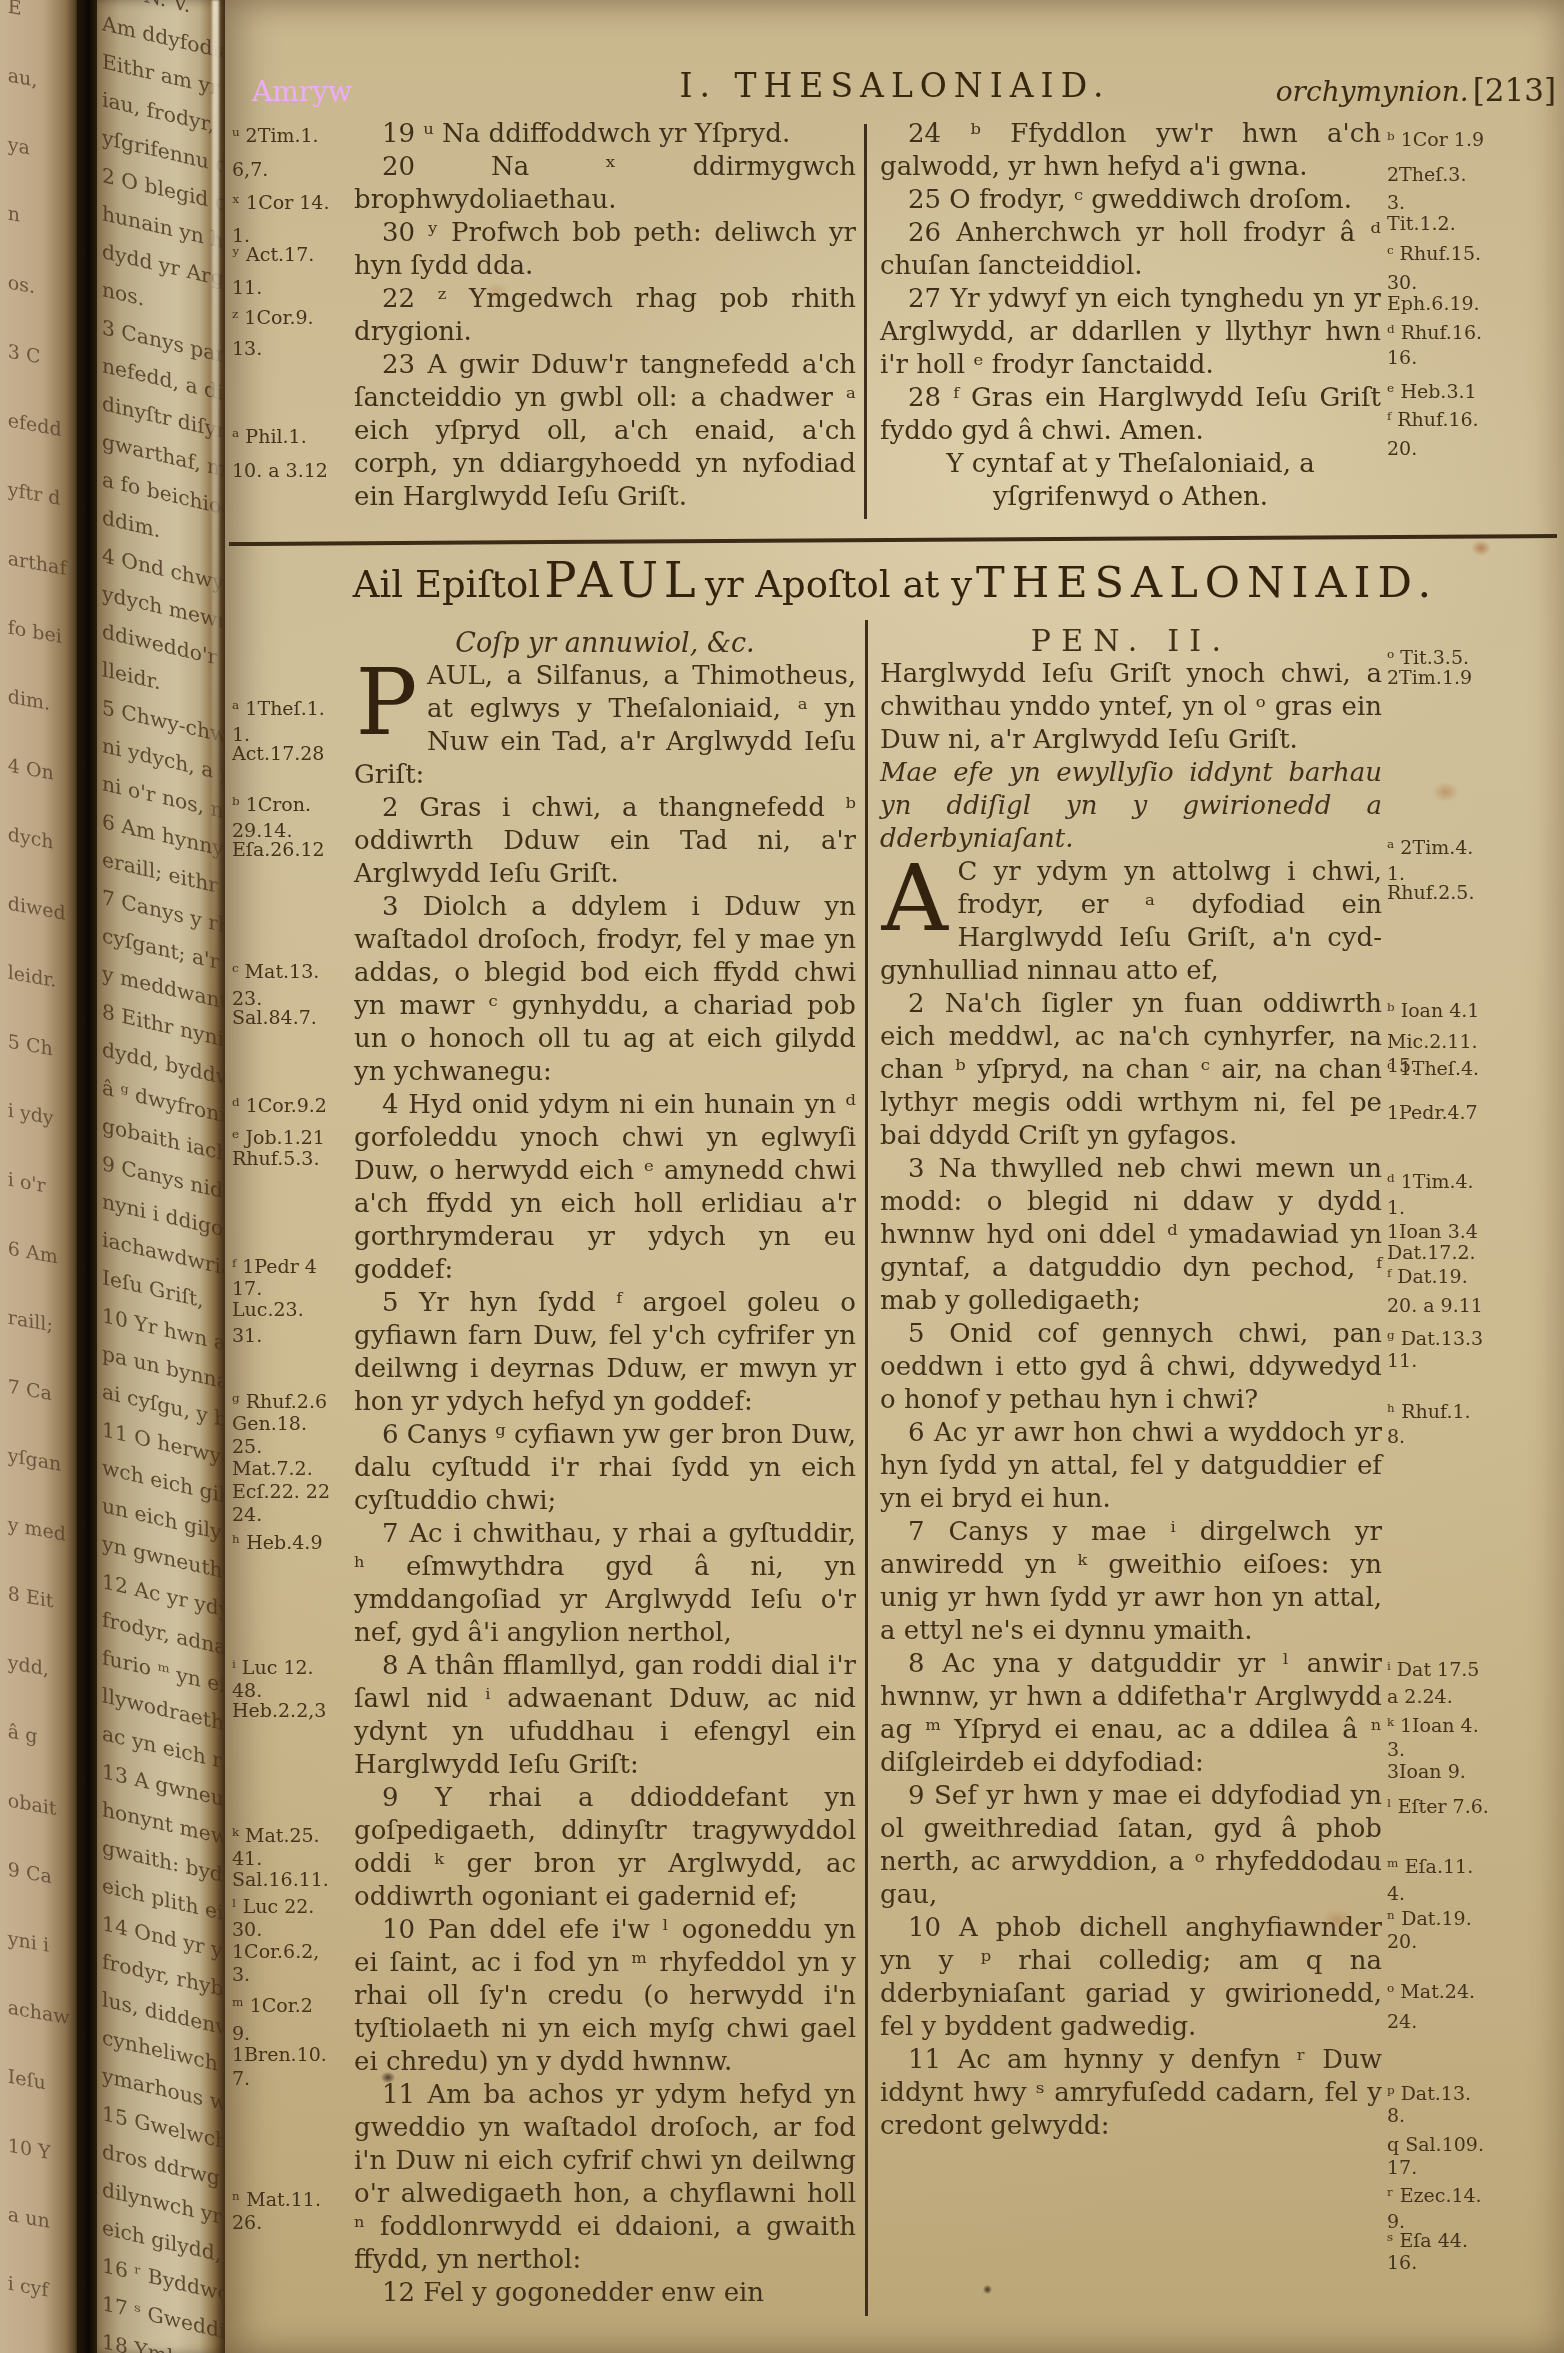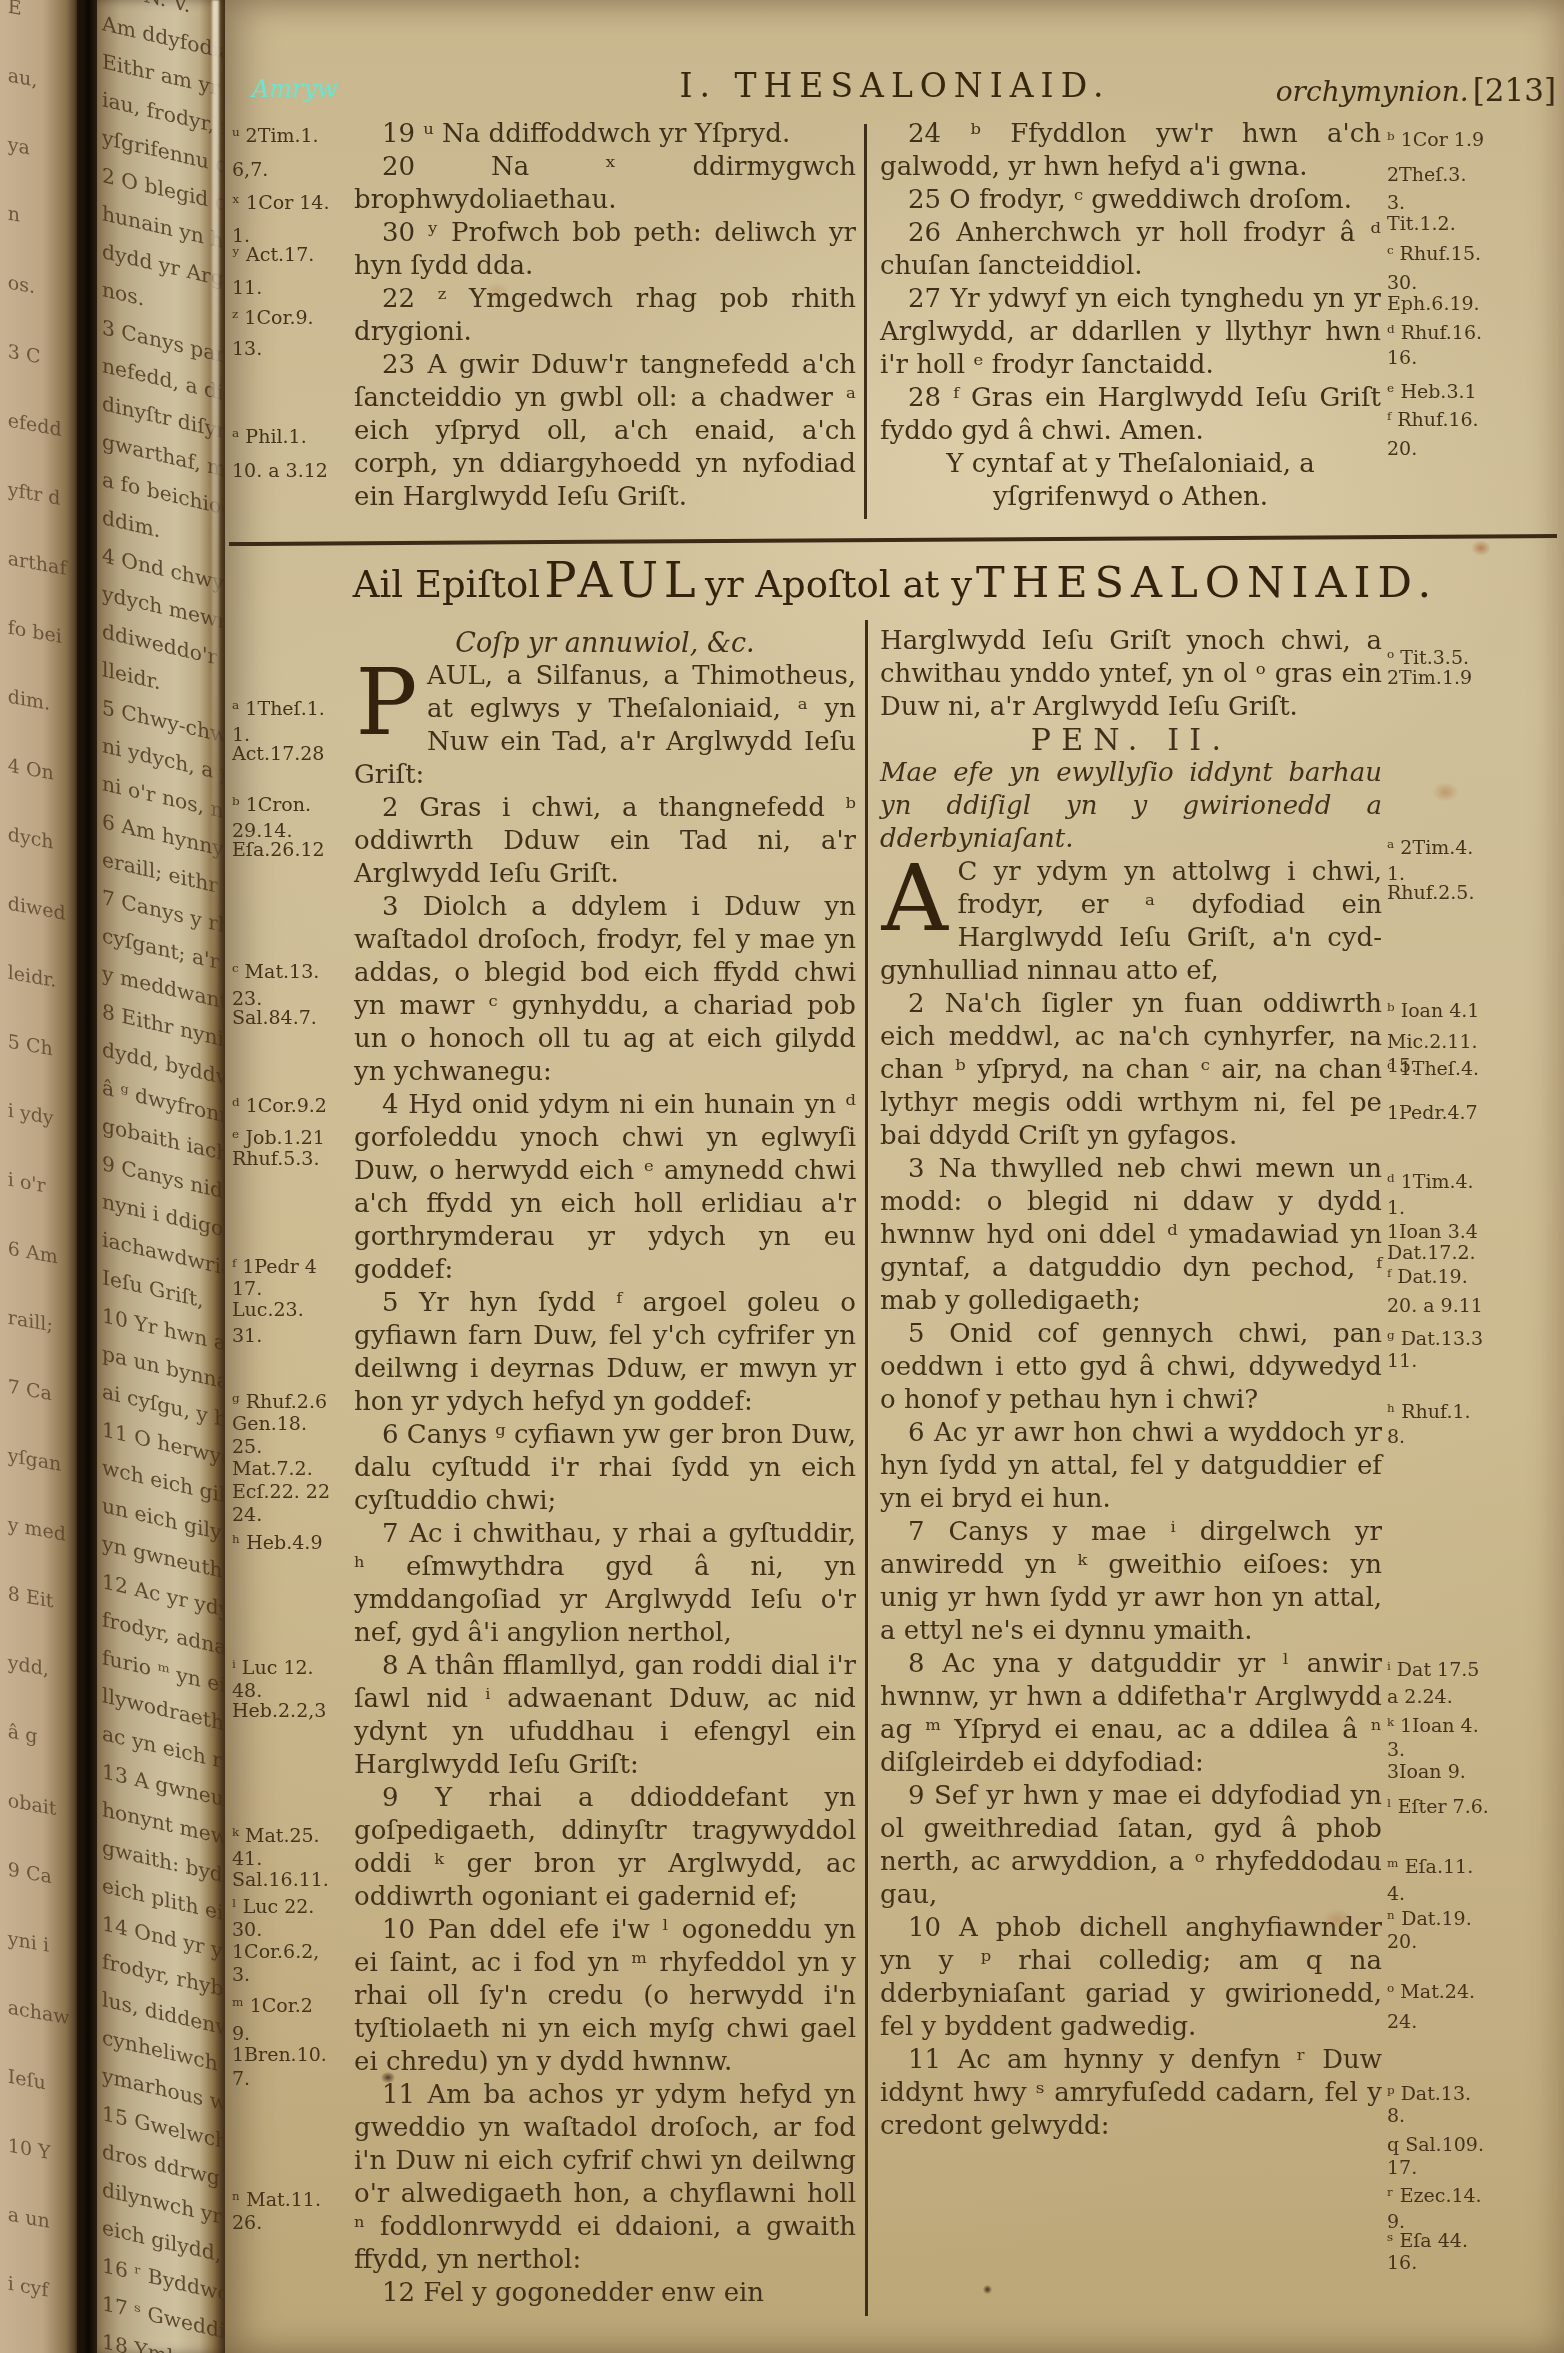--- a/index.html
+++ b/index.html
@@ -33,21 +33,21 @@
   .main-page{position:absolute;left:225px;top:0;width:1340px;height:2354px;
     background:
       radial-gradient(ellipse 704px 548px at 62% 20%, rgba(238,226,192,.55), rgba(238,226,192,0) 70%),
       radial-gradient(ellipse 1017px 1330px at 45% 55%, rgba(216,199,161,.35), rgba(0,0,0,0) 75%),
       linear-gradient(180deg,#c9b78e 0%,#cfbf99 30%,#cbb98f 60%,#c2ae82 85%,#bba677 100%);
     box-shadow:inset 15.6px 0 36px rgba(60,40,20,.38), inset -12.5px 0 27px rgba(95,65,32,.22);}
 
   
   .rh-center{position:absolute;left:225px;top:66px;width:1340px;text-align:center;
     font-size:33px;letter-spacing:7px;color:#38270f;}
-  .rh-left{position:absolute;left:252px;top:75px;font-size:24px;font-style:italic;color:#5eead4;}
+  .rh-left{position:absolute;left:252px;top:75px;font-size:28px;color:#f0abfc;}
   .rh-right{position:absolute;left:1135px;top:72px;width:421px;text-align:right;color:#3c2b14;}
   .rh-right .word{font-style:italic;font-size:28px;}
   .rh-right .pg{font-size:31px;}
 
   
   .col{position:absolute;text-align:justify;font-size:26px;line-height:33px;color:#40301a;}
   .col p{margin:0;}
   .s1l{left:354px;top:117px;width:502px;}
   .s1r{left:880px;top:117px;width:501px;}
   .s2l{left:354px;top:626px;width:502px;}
@@ -250,22 +250,22 @@
       <p class="blk verse">6 Canys ᵍ cyfiawn yw ger bron Duw, dalu cyſtudd i'r rhai ſydd yn eich cyſtuddio chwi;</p>
       <p class="blk verse">7 Ac i chwithau, y rhai a gyſtuddir, ʰ eſmwythdra gyd â ni, yn ymddangoſiad yr Arglwydd Ieſu o'r nef, gyd â'i angylion nerthol,</p>
       <p class="blk verse">8 A thân fflamllyd, gan roddi dial i'r ſawl nid ⁱ adwaenant Dduw, ac nid ydynt yn ufuddhau i efengyl ein Harglwydd Ieſu Griſt:</p>
       <p class="blk verse">9 Y rhai a ddioddefant yn goſpedigaeth, ddinyſtr tragywyddol oddi ᵏ ger bron yr Arglwydd, ac oddiwrth ogoniant ei gadernid ef;</p>
       <p class="blk verse">10 Pan ddel efe i'w ˡ ogoneddu yn ei ſaint, ac i fod yn ᵐ rhyfeddol yn y rhai oll ſy'n credu (o herwydd i'n tyſtiolaeth ni yn eich myſg chwi gael ei chredu) yn y dydd hwnnw.</p>
       <p class="blk verse">11 Am ba achos yr ydym hefyd yn gweddio yn waſtadol droſoch, ar fod i'n Duw ni eich cyfrif chwi yn deilwng o'r alwedigaeth hon, a chyflawni holl ⁿ foddlonrwydd ei ddaioni, a gwaith ffydd, yn nerthol:</p>
       <p class="blk verse">12 Fel y gogonedder enw ein</p>
     </div>
   <div class="col s2r">
 
-  <p class="blk cont">Harglwydd Ieſu Griſt ynoch chwi, a chwithau ynddo yntef, yn ol ᵒ gras ein Duw ni, a'r Arglwydd Ieſu Griſt.</p>
-      <p class="blk chapter">PEN. II.</p>
+  <p class="blk chapter">PEN. II.</p>
+      <p class="blk cont">Harglwydd Ieſu Griſt ynoch chwi, a chwithau ynddo yntef, yn ol ᵒ gras ein Duw ni, a'r Arglwydd Ieſu Griſt.</p>
       <p class="blk argument">Mae efe yn ewyllyſio iddynt barhau yn ddiſigl yn y gwirionedd a dderbyniaſant.</p>
       <p class="blk dropcap">AC yr ydym yn attolwg i chwi, frodyr, er ᵃ dyfodiad ein Harglwydd Ieſu Griſt, a'n cyd-gynhulliad ninnau atto ef,</p>
       <p class="blk verse">2 Na'ch ſigler yn fuan oddiwrth eich meddwl, ac na'ch cynhyrfer, na chan ᵇ yſpryd, na chan ᶜ air, na chan lythyr megis oddi wrthym ni, fel pe bai ddydd Criſt yn gyfagos.</p>
       <p class="blk verse">3 Na thwylled neb chwi mewn un modd: o blegid ni ddaw y dydd hwnnw hyd oni ddel ᵈ ymadawiad yn gyntaf, a datguddio dyn pechod, ᶠ mab y golledigaeth;</p>
       <p class="blk verse">5 Onid cof gennych chwi, pan oeddwn i etto gyd â chwi, ddywedyd o honof y pethau hyn i chwi?</p>
       <p class="blk verse">6 Ac yr awr hon chwi a wyddoch yr hyn ſydd yn attal, fel y datguddier ef yn ei bryd ei hun.</p>
       <p class="blk verse">7 Canys y mae ⁱ dirgelwch yr anwiredd yn ᵏ gweithio eiſoes: yn unig yr hwn ſydd yr awr hon yn attal, a ettyl ne's ei dynnu ymaith.</p>
       <p class="blk verse">8 Ac yna y datguddir yr ˡ anwir hwnnw, yr hwn a ddifetha'r Arglwydd ag ᵐ Yſpryd ei enau, ac a ddilea â ⁿ diſgleirdeb ei ddyfodiad:</p>
       <p class="blk verse">9 Sef yr hwn y mae ei ddyfodiad yn ol gweithrediad ſatan, gyd â phob nerth, ac arwyddion, a ᵒ rhyfeddodau gau,</p>
       <p class="blk verse">10 A phob dichell anghyfiawnder yn y ᵖ rhai colledig; am q na dderbyniaſant gariad y gwirionedd, fel y byddent gadwedig.</p>

